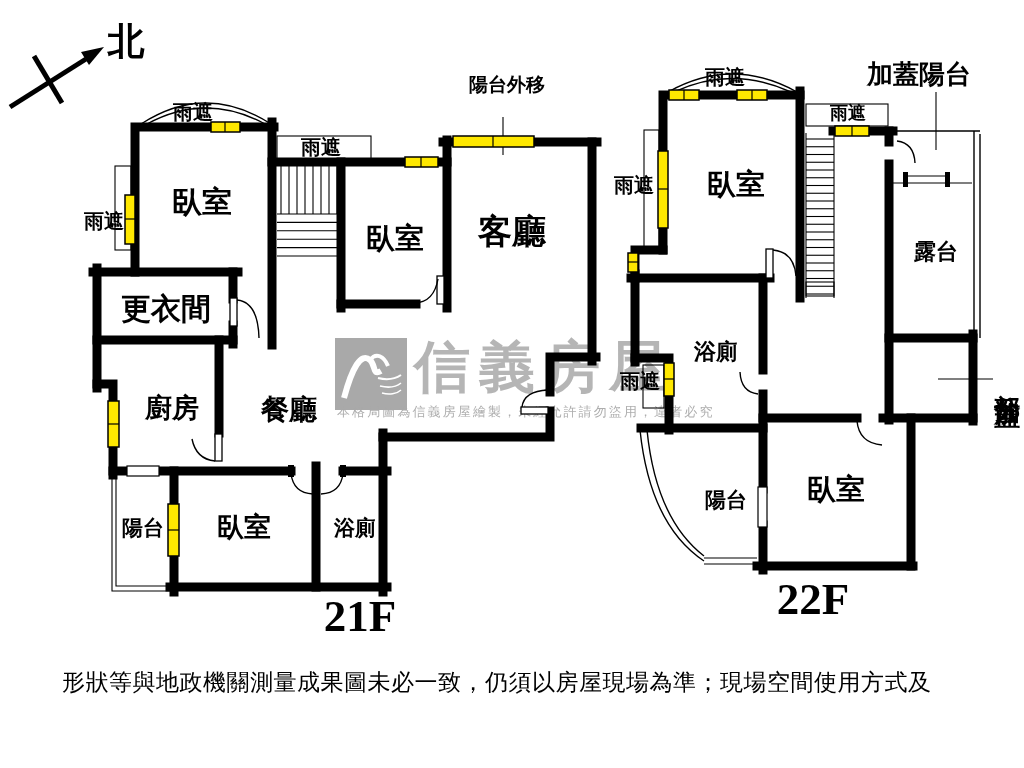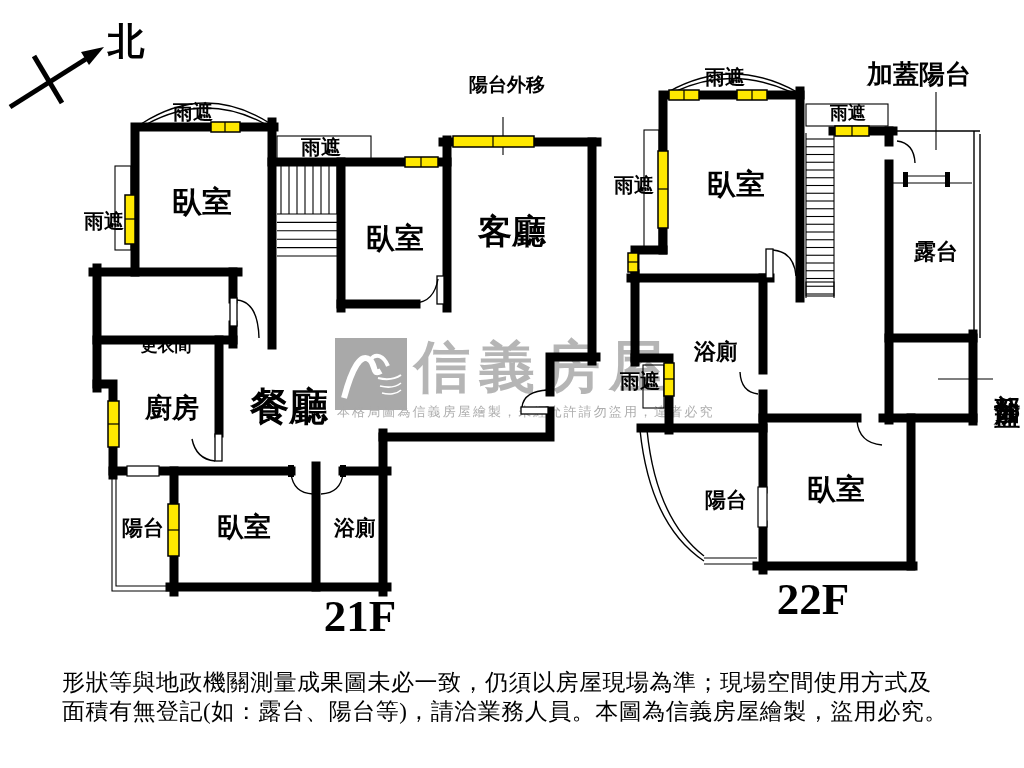--- a/index.html
+++ b/index.html
@@ -235,38 +235,37 @@
 
   <div id="labels-layer">
       <div class="lbl" style="left: 126px; top: 42px; font-size: 37px;">北</div>
       <div class="lbl" style="left: 193px; top: 112px; font-size: 20px;">雨遮</div>
       <div class="lbl" style="left: 104px; top: 221px; font-size: 20px;">雨遮</div>
       <div class="lbl" style="left: 321px; top: 147px; font-size: 20px;">雨遮</div>
       <div class="lbl" style="left: 202px; top: 202px; font-size: 30px;">臥室</div>
       <div class="lbl" style="left: 507px; top: 85px; font-size: 19px;">陽台外移</div>
       <div class="lbl" style="left: 395px; top: 238px; font-size: 29px;">臥室</div>
       <div class="lbl" style="left: 512px; top: 232px; font-size: 34px;">客廳</div>
-      <div class="lbl" style="left: 166px; top: 309px; font-size: 17px; margin-top: 37px;">更衣間</div>
+      <div class="lbl" style="left: 166px; top: 309px; font-size: 30px;">更衣間</div>
       <div class="lbl" style="left: 172px; top: 408px; font-size: 27px;">廚房</div>
-      <div class="lbl" style="left: 289px; top: 410px; font-size: 39px; font-family: Liberation Mono, monospace;">餐廳</div>
+      <div class="lbl" style="left: 289px; top: 410px; font-size: 28px;">餐廳</div>
       <div class="lbl" style="left: 143px; top: 528px; font-size: 21px;">陽台</div>
       <div class="lbl" style="left: 244px; top: 527px; font-size: 27px;">臥室</div>
       <div class="lbl" style="left: 355px; top: 528px; font-size: 21px;">浴廁</div>
       <div class="lbl" style="left: 360px; top: 617px; font-size: 45px;">21F</div>
       <div class="lbl" style="left: 725px; top: 77px; font-size: 20px;">雨遮</div>
       <div class="lbl" style="left: 919px; top: 75px; font-size: 26px;">加蓋陽台</div>
       <div class="lbl" style="left: 848px; top: 113px; font-size: 18px;">雨遮</div>
       <div class="lbl" style="left: 634px; top: 185px; font-size: 20px;">雨遮</div>
       <div class="lbl" style="left: 736px; top: 184px; font-size: 29px;">臥室</div>
       <div class="lbl" style="left: 936px; top: 252px; font-size: 22px;">露台</div>
       <div class="lbl" style="left: 716px; top: 352px; font-size: 22px;">浴廁</div>
       <div class="lbl" style="left: 640px; top: 381px; font-size: 20px;">雨遮</div>
       <div class="lbl vertical" style="left: 1007px; top: 379px; font-size: 26px;">部分加蓋</div>
       <div class="lbl" style="left: 726px; top: 500px; font-size: 21px;">陽台</div>
       <div class="lbl" style="left: 836px; top: 489px; font-size: 29px;">臥室</div>
       <div class="lbl" style="left: 813px; top: 600px; font-size: 45px; text-align: right;">22F</div>
     </div>
 
   <div class="disclaimer">
     <p>形狀等與地政機關測量成果圖未必一致，仍須以房屋現場為準；現場空間使用方式及</p>
-    <p>面積有無登記(如：露台、陽台等)，請洽業務人員。本圖為信義房屋繪製，盜用必究。</p>
   </div>
 </div>
 
 </body></html>

